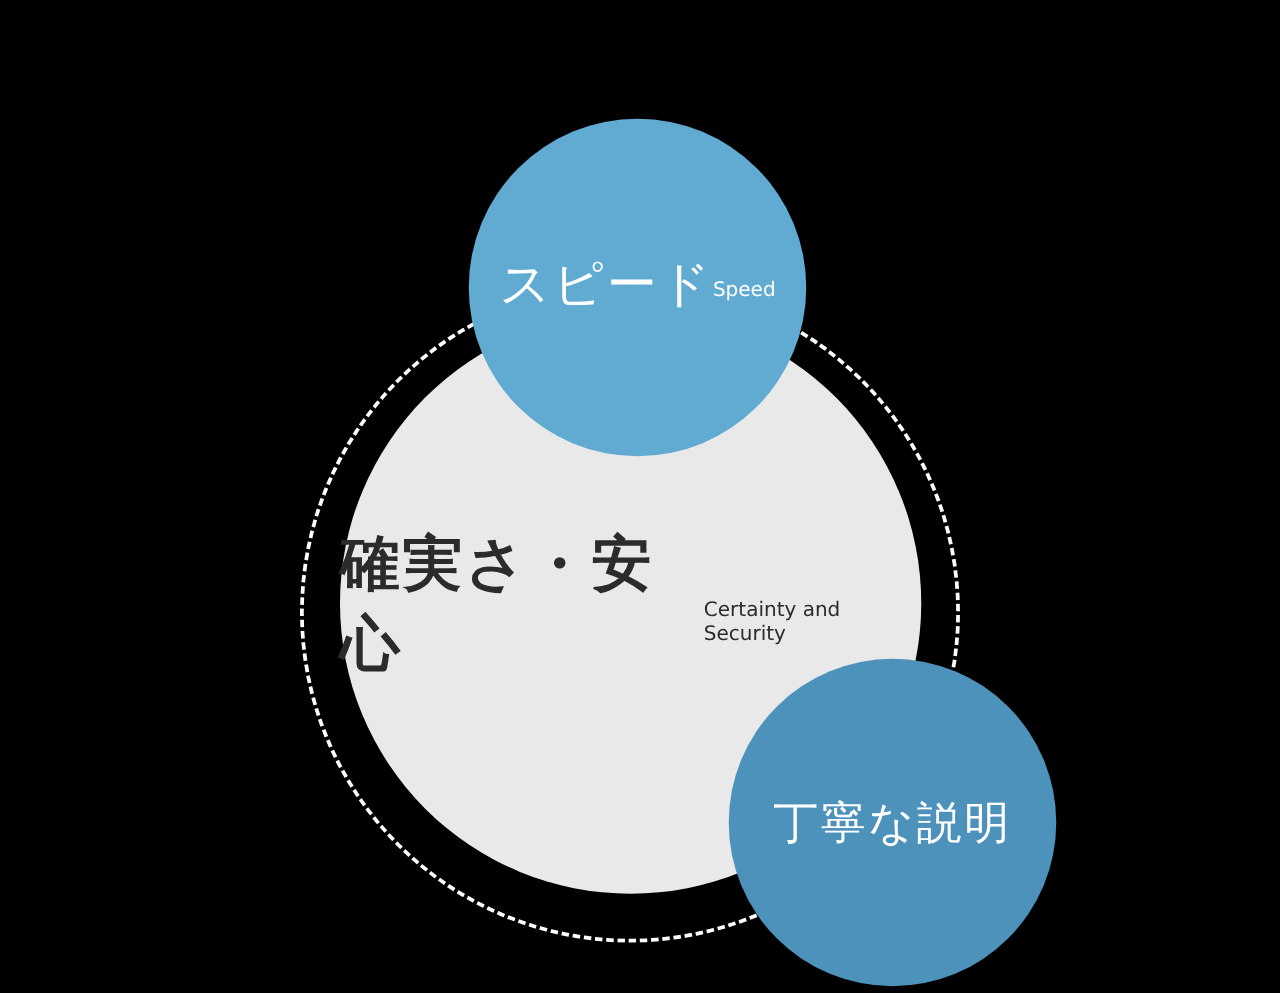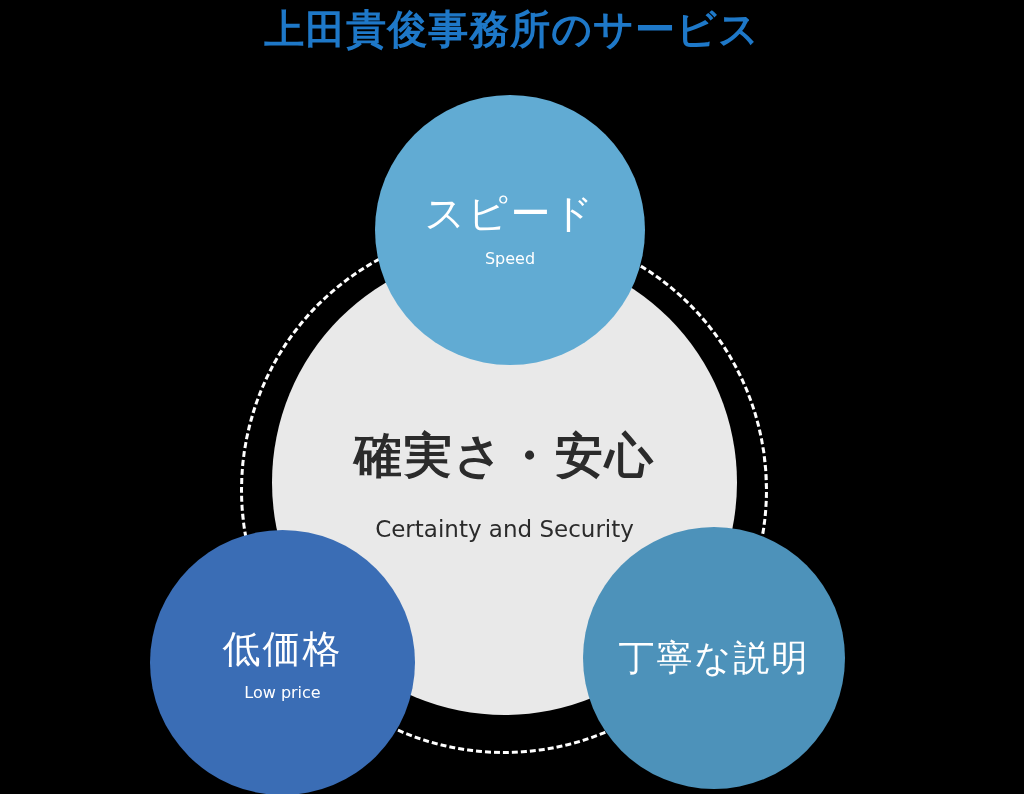--- a/index.html
+++ b/index.html
@@ -24,24 +24,24 @@
       text-align: center;
       font-size: 40px;
       font-weight: bold;
       letter-spacing: 1px;
       color: var(--title, #1e78c8);
     }
     .circle {
       position: absolute;
       border-radius: 50%;
       display: flex;
-      flex-direction: column;
+      flex-direction: row;
       align-items: center;
       justify-content: center;
-      text-align: center;
+      text-align: left;
     }
     .ring {
       position: absolute;
       left: 240px;
       top: 226px;
       width: 528px;
       height: 528px;
       border: 3px dashed var(--dashed-ring, #ffffff);
       border-radius: 50%;
       box-sizing: border-box;
@@ -54,21 +54,21 @@
       background: var(--center-circle, #e9e9e9);
     }
     .center-circle .jp {
       font-size: 48px;
       font-weight: bold;
       color: var(--center-text, #2b2b2b);
       letter-spacing: 2px;
     }
     .center-circle .en {
       margin-top: 28px;
-      font-size: 23px;
+      font-size: 16px;
       color: var(--center-text, #2b2b2b);
     }
     .node .jp {
       font-size: 40px;
       color: var(--circle-text, #ffffff);
       letter-spacing: 2px;
     }
     .node .en {
       margin-top: 8px;
       font-size: 16px;
@@ -99,36 +99,31 @@
       background: var(--right-circle, #4d92ba);
     }
     .node-polite .jp { font-size: 36px; }
     .node-polite .en { font-size: 18px; }
   </style>
 </head>
 <body>
 
 <div class="canvas">
 
-  <h1 class="title">上田貴俊事務所のサービス</h1>
 
   <div class="ring"></div>
 
   <div class="circle center-circle">
     <div class="jp">確実さ・安心</div>
     <div class="en">Certainty and Security</div>
   </div>
 
   <div class="circle node node-speed">
     <div class="jp">スピード</div>
     <div class="en">Speed</div>
   </div>
 
-  <div class="circle node node-low-price">
-    <div class="jp">低価格</div>
-    <div class="en">Low price</div>
-  </div>
 
   <div class="circle node node-polite">
     <div class="jp">丁寧な説明</div>
   </div>
 
 </div>
 
 </body></html>

